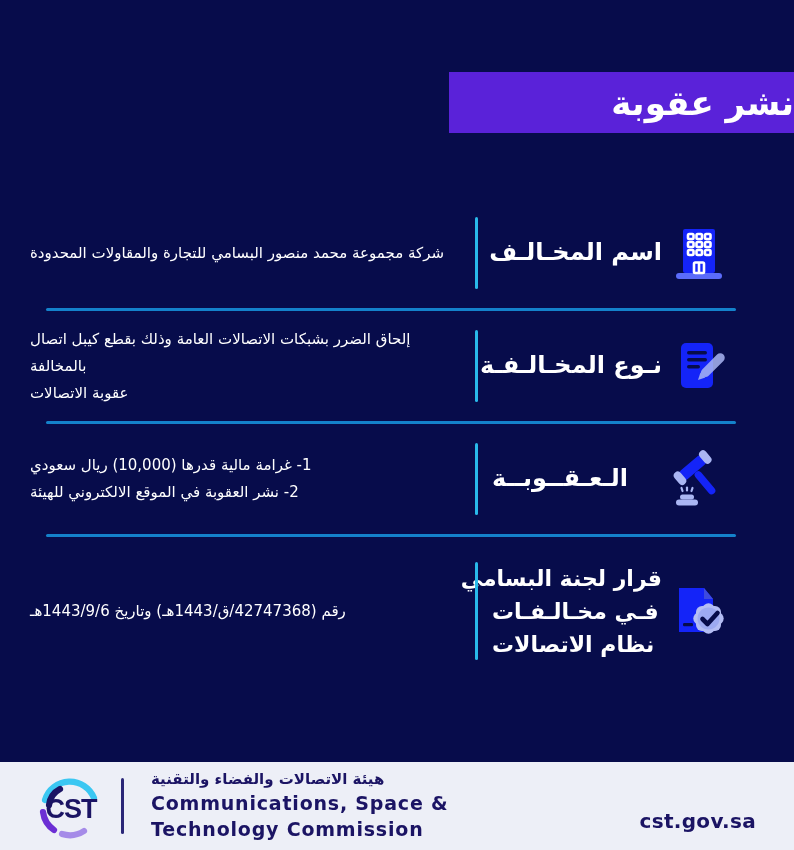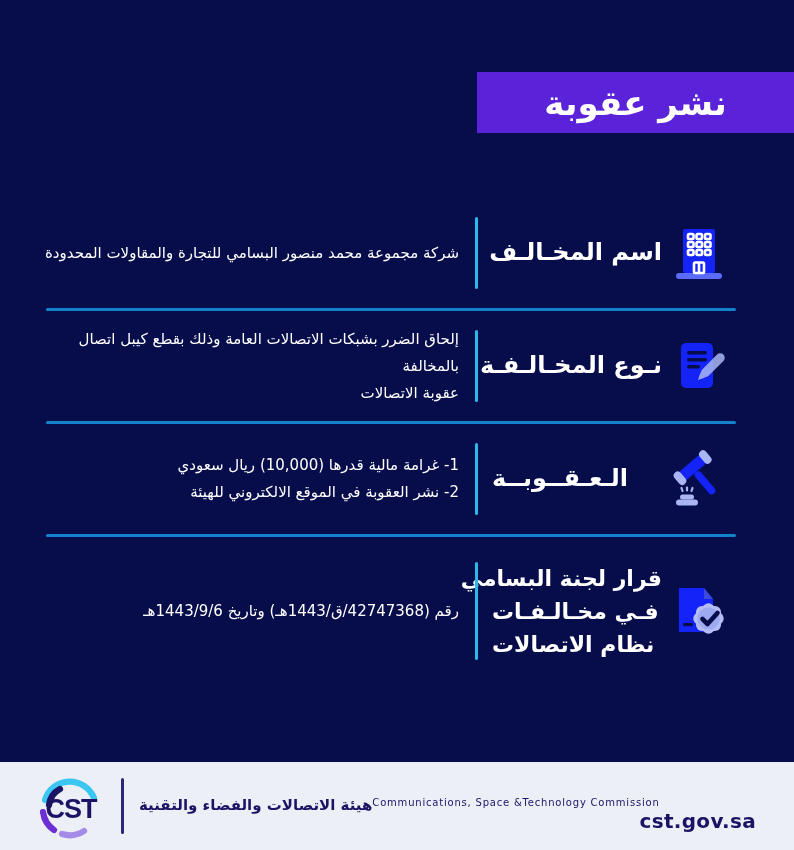--- a/index.html
+++ b/index.html
@@ -3,55 +3,55 @@
 <meta charset="utf-8">
 <style>
   * { margin:0; padding:0; box-sizing:border-box; }
   body { background:#222; font-family:"DejaVu Sans", sans-serif; }
   .canvas {
     position:relative; width:794px; height:850px;
     background:#070c4b; overflow:hidden; margin:0 auto;
   }
   
   .banner {
-    position:absolute; top:72px; right:0; width:317px; height:61px;
-    background:#5a22d9; display:flex; align-items:center; justify-content:center;
+    position:absolute; top:72px; right:0; width:345px; height:61px;
+    background:#5a22d9; display:flex; align-items:center; 
     direction:rtl;
   }
   .banner-title { color:#ffffff; font-size:34px; font-weight:bold; letter-spacing:.5px; }
 
   
   .content { position:absolute; top:198px; left:0; width:100%; }
   .row { direction:rtl; display:flex; align-items:center; }
   .row.h110 { height:110px; }
   .row.h150 { height:148px; }
   .icon-wrap { flex:0 0 58px; margin-right:66px; display:flex; align-items:center; justify-content:center; }
   .row-label {
     width:170px; margin-right:8px; color:#ffffff; font-weight:bold;
     font-size:24px; text-align:left; white-space:nowrap; line-height:1.4;
   }
   .row-label.small { font-size:22px; line-height:1.5; }
   .vline { flex:0 0 3px; height:72px; background:#29b9ea; border-radius:2px; margin-right:14px; }
   .vline.tall { height:98px; }
   .row-value {
-    flex:1; color:#ffffff; text-align:right; direction:rtl;
+    flex:1; color:#ffffff; text-align:left; direction:rtl;
     font-size:15px; line-height:1.8; padding:0 16px 0 30px;
   }
   .divider { height:3px; background:#1482cb; border-radius:2px; margin:0 58px 0 46px; }
 
   
   .footer {
     position:absolute; left:0; bottom:0; width:100%; height:88px;
     background:#edeff7; display:flex; align-items:center;
   }
   .logo-wrap { margin-left:34px; display:flex; align-items:flex-start; }
   .logo-divider { width:3px; height:56px; background:#2b2778; margin:0 15px 0 13px; border-radius:2px; }
-  .org-names { display:flex; flex-direction:row; justify-content:center; }
+  .org-names { display:flex; flex-direction:column; justify-content:center;margin-left:12px; }
   .org-ar { color:#1b1464; font-weight:bold; font-size:15px; direction:rtl; text-align:left; margin-bottom:3px; }
-  .org-en { color:#1b1464; font-weight:normal; font-size:10px; letter-spacing:.8px; line-height:1.35; }
+  .org-en { color:#1b1464; font-weight:bold; font-size:19px; letter-spacing:.8px; line-height:1.35; }
   .website { position:absolute; right:38px; bottom:17px; color:#1b1464; font-weight:bold; font-size:20px; letter-spacing:.3px; }
 </style>
 </head>
 <body>
 
 <div class="canvas">
 
   <div class="banner">
     <span class="banner-title">نشر عقوبة</span>
   </div>

